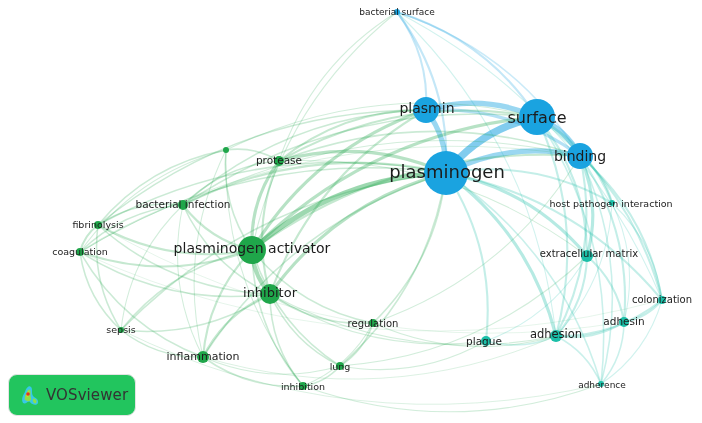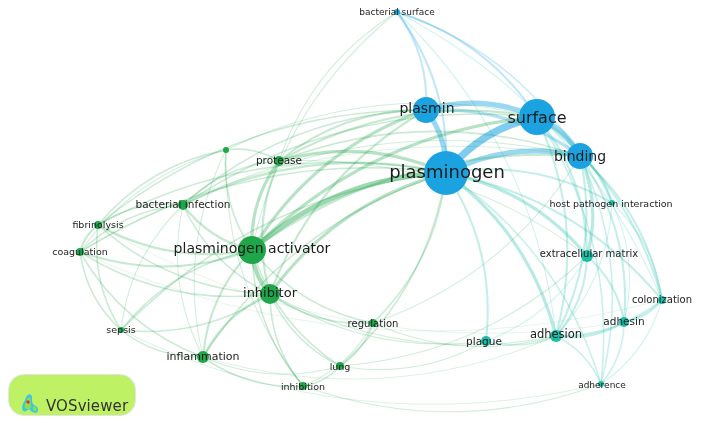--- a/index.html
+++ b/index.html
@@ -1,22 +1,22 @@
 <!DOCTYPE html>
 <html><head>
   <meta charset="utf-8">
   <style>
     html, body { margin: 0; padding: 0; background: #ffffff; }
     body { width: 702px; height: 423px; overflow: hidden; position: relative; font-family: "DejaVu Sans", sans-serif; }
     #network { position: absolute; left: 0; top: 0; width: 702px; height: 423px; }
     .label { fill: #1c1c1c; paint-order: stroke; stroke: rgba(255,255,255,0.0); }
     .brand {
       position: absolute; left: 8px; top: 374px; width: 128px; height: 42px;
-      border: 1px solid #e4e4e4; border-radius: 16px; background: #bef264;
-      display: flex; align-items: flex-end; box-sizing: border-box; padding-left: 10px;
+      border: 1px solid #e4e4e4; border-radius: 9px; background: #22c55e;
+      display: flex; align-items: center; box-sizing: border-box; padding-left: 10px;
     }
     .brand-text { font-family: "DejaVu Sans", sans-serif; font-size: 15px; color: #333; margin-left: 5px; letter-spacing: 0.1px; }
   </style>
 </head>
 <body>
 
 <svg id="network" viewBox="0 0 702 423" xmlns="http://www.w3.org/2000/svg">
   <g id="links">
       <path d="M397,12 Q429.14,55.78 426,110" fill="none" stroke="#1aa3e0" stroke-width="2.1" stroke-opacity="0.26" stroke-linecap="round"></path>
       <path d="M397,12 Q450.48,83.68 446,173" fill="none" stroke="#1aa3e0" stroke-width="2.1" stroke-opacity="0.26" stroke-linecap="round"></path>

